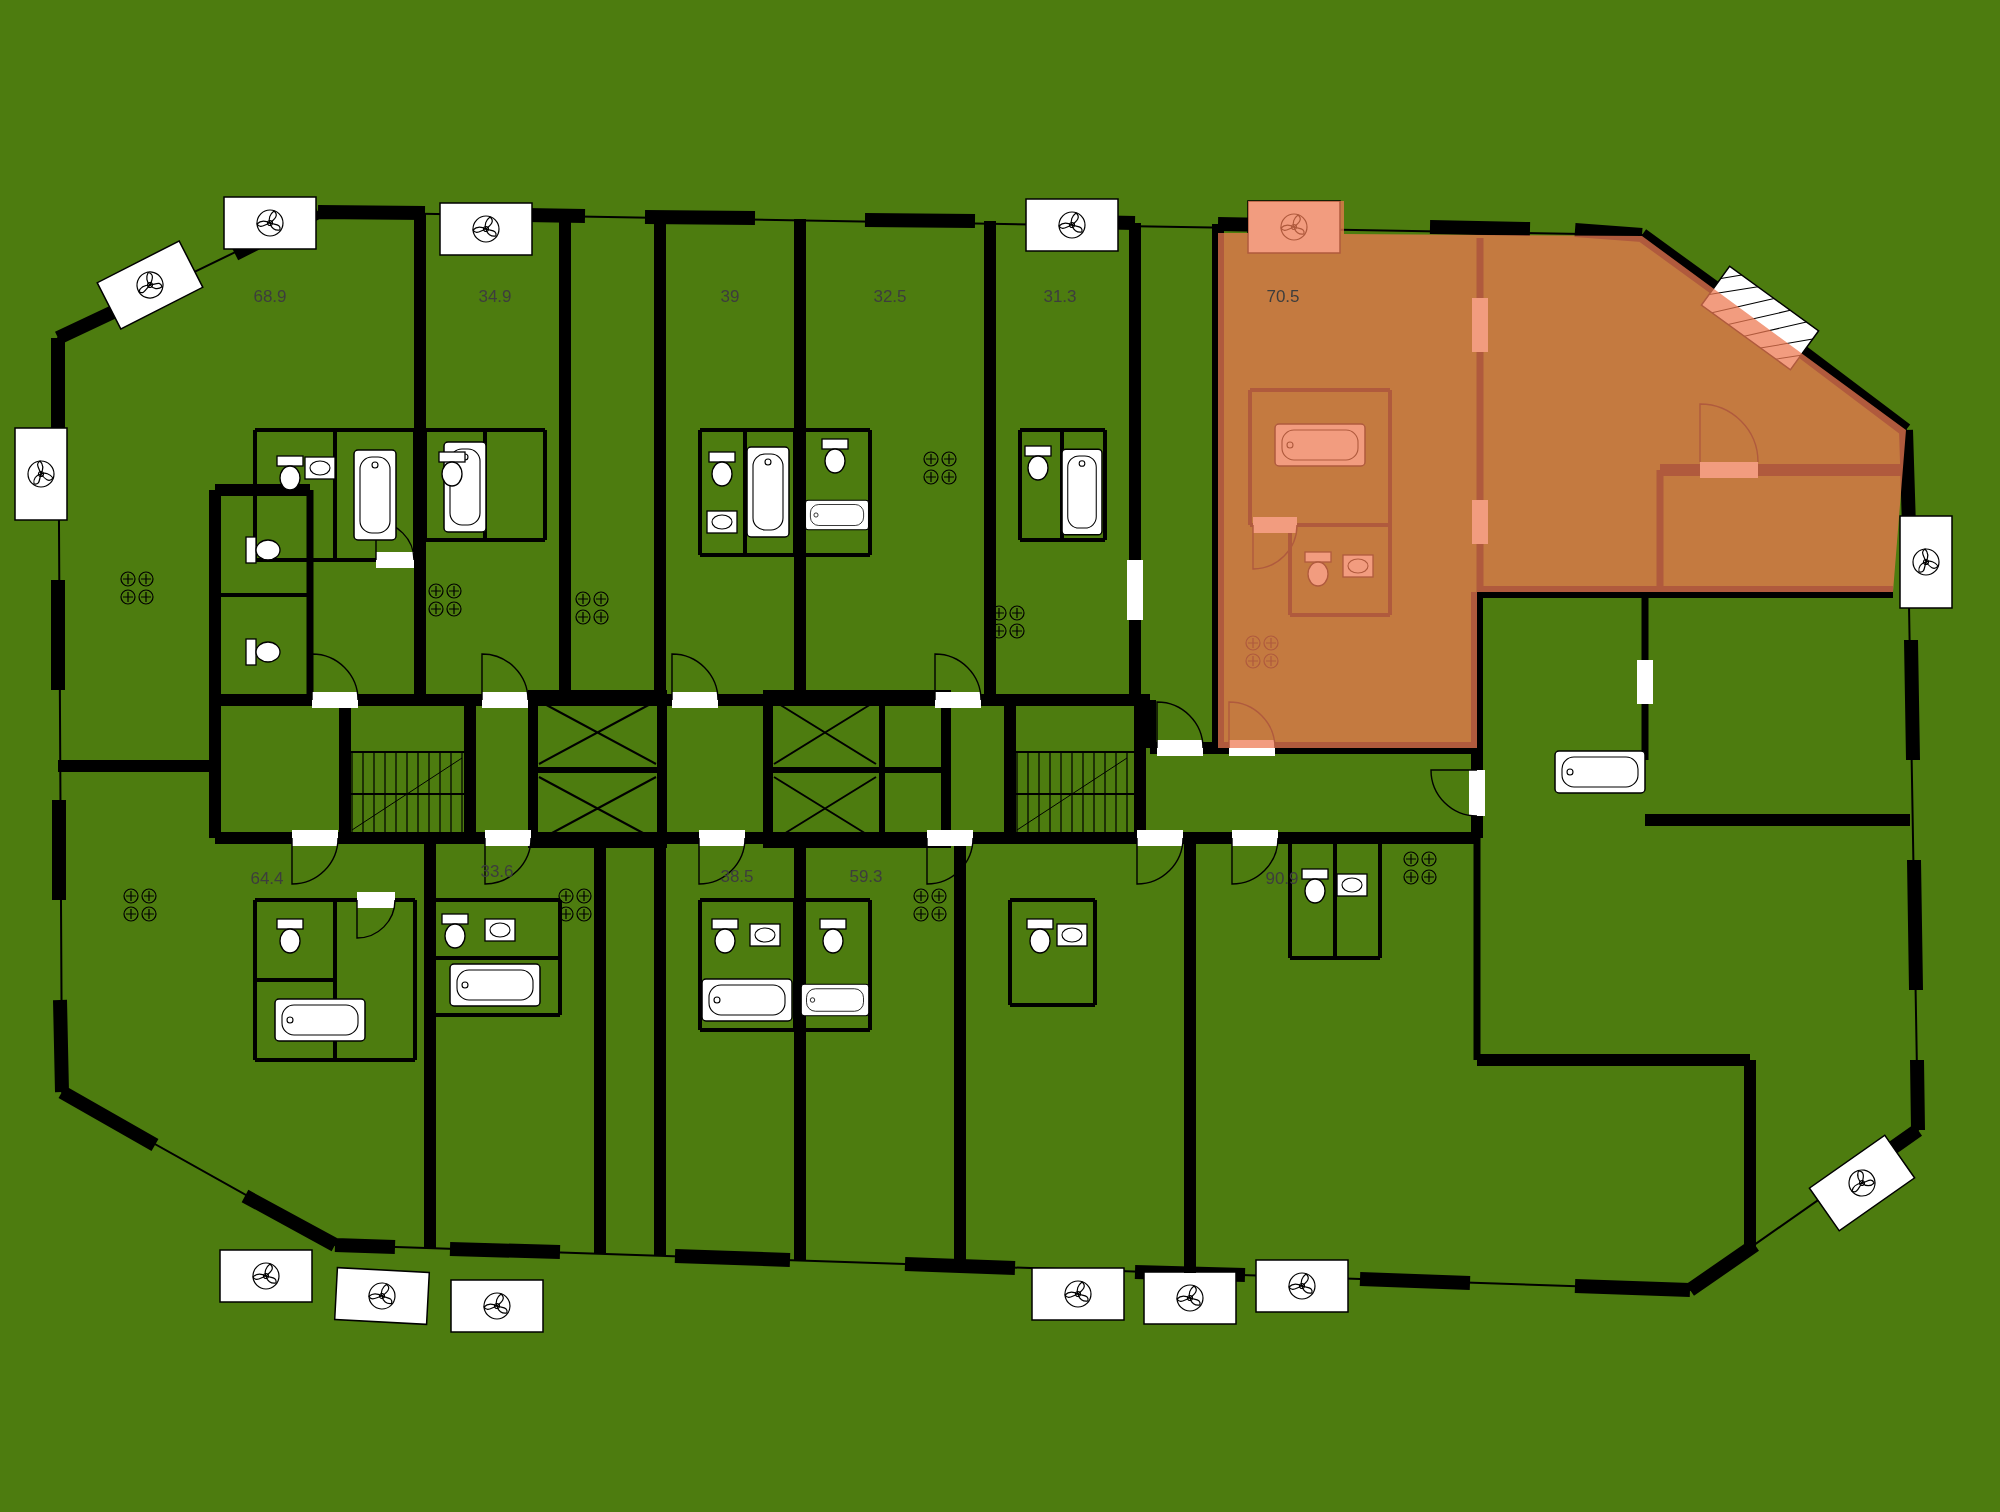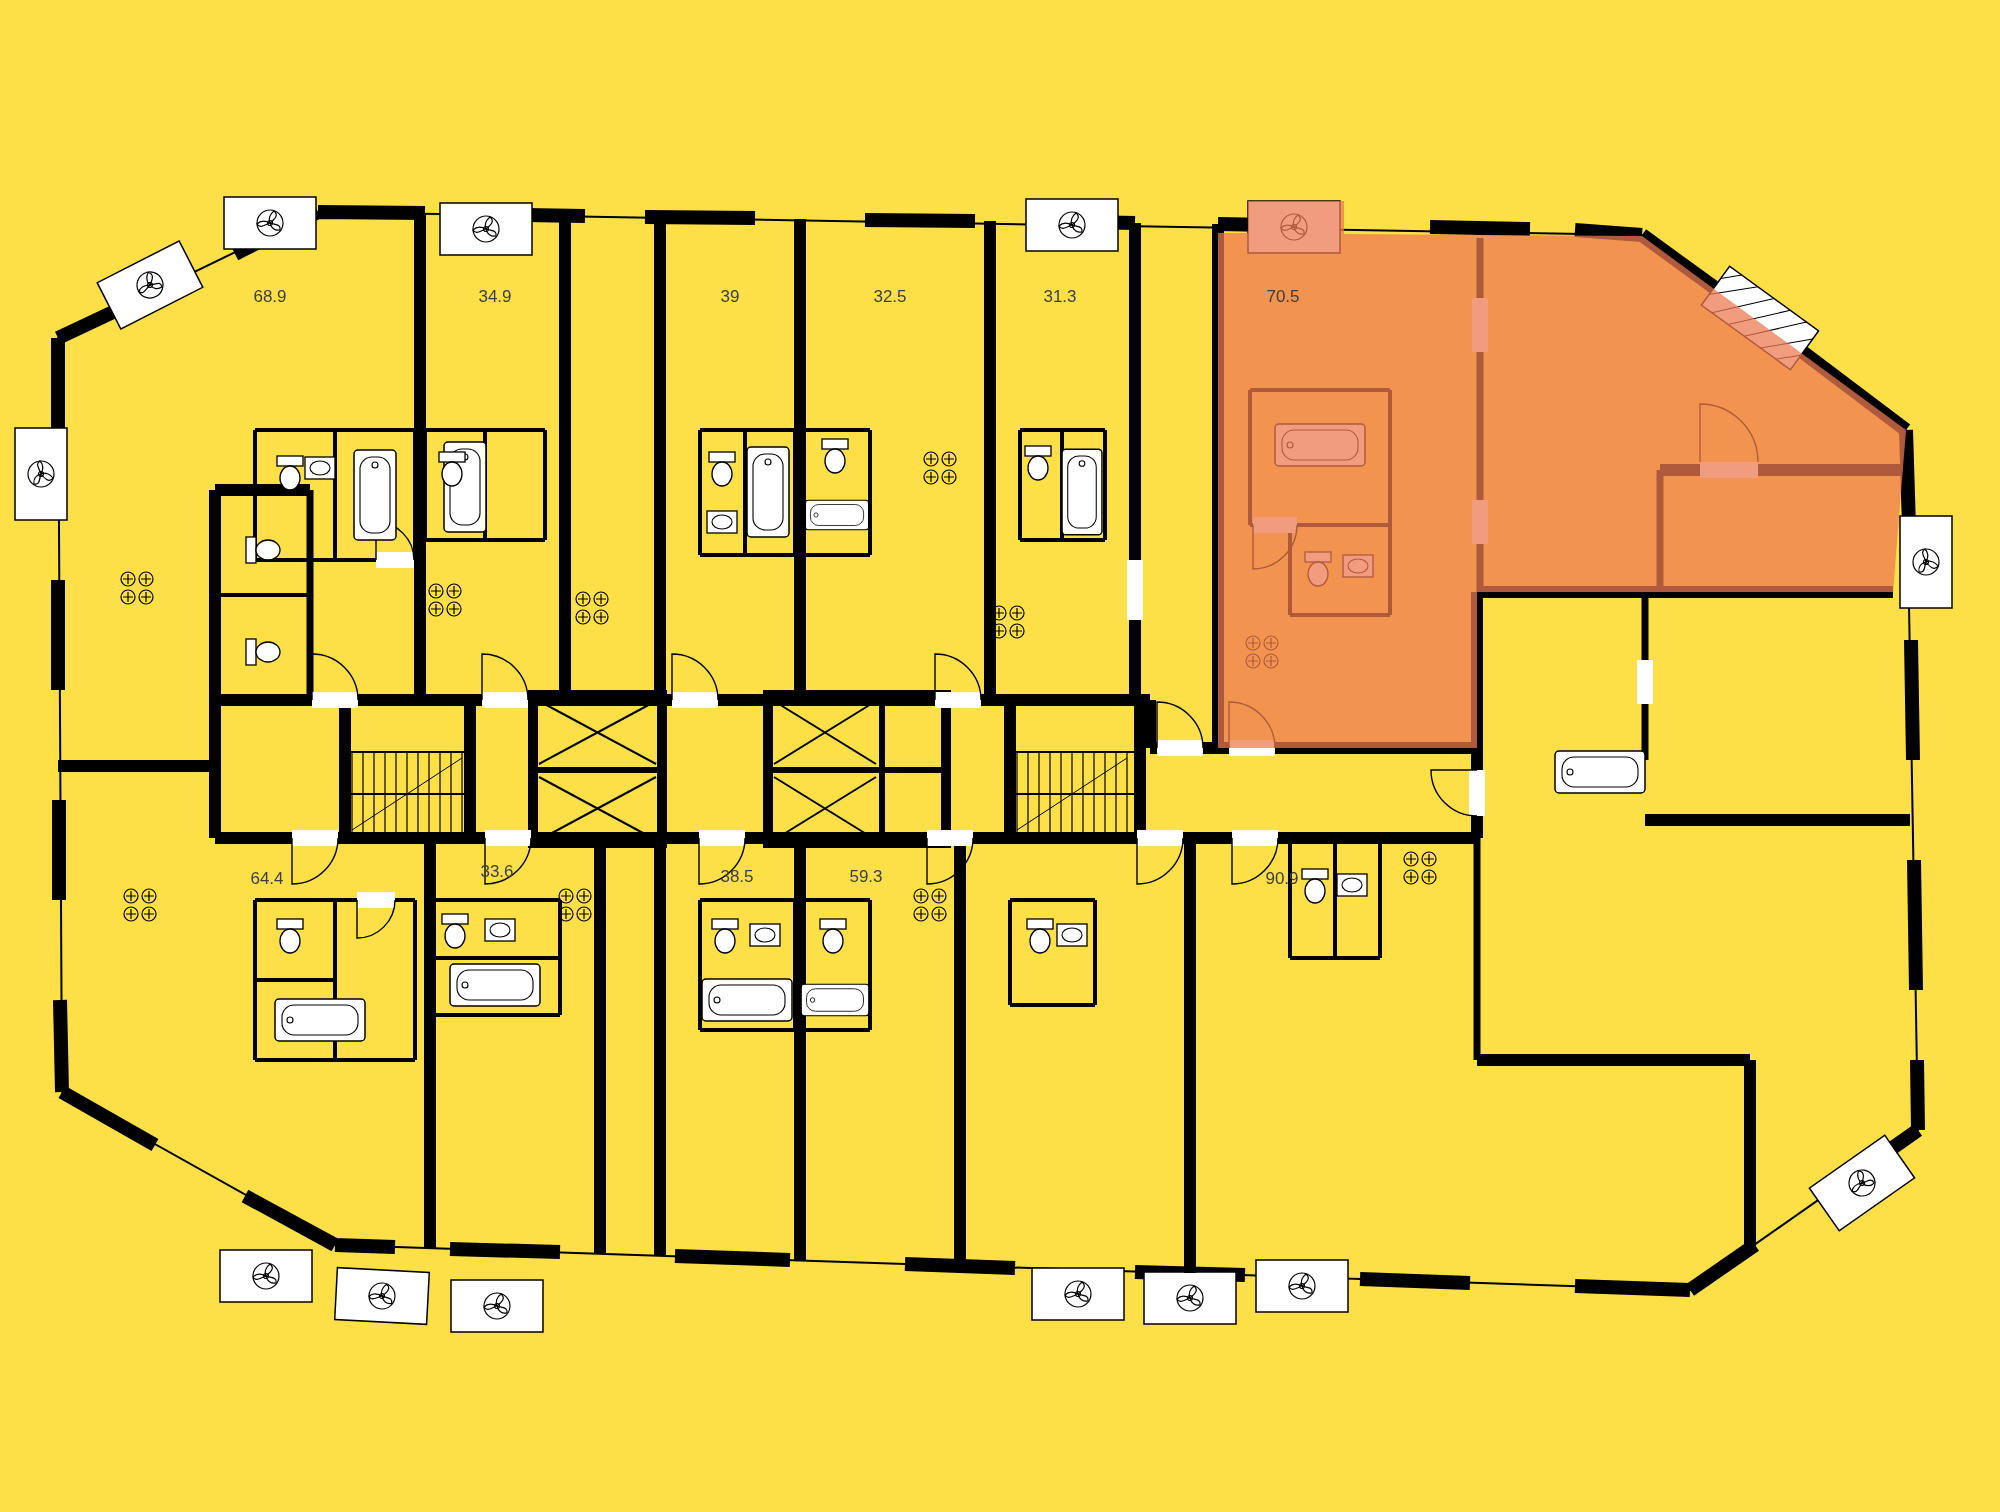--- a/index.html
+++ b/index.html
@@ -1,17 +1,17 @@
 <!DOCTYPE html>
 <html><head>
 <meta charset="utf-8">
 <title>Residential floor plan</title>
 <style>
   html,body{margin:0;padding:0;background:#ffffff;}
-  .stage{position:relative;width:2000px;height:1512px;background:#fde047;overflow:hidden;
+  .stage{position:relative;width:2000px;height:1512px;background:#4d7c0f;overflow:hidden;
          font-family:"Liberation Sans", sans-serif;}
   .stage svg{position:absolute;left:0;top:0;width:2000px;height:1512px;}
   text.area{font-family:"Liberation Sans", sans-serif;font-size:17px;}
 </style>
 </head>
 <body>
 
 <div class="stage">
 <svg viewBox="0 0 2000 1512">
 

